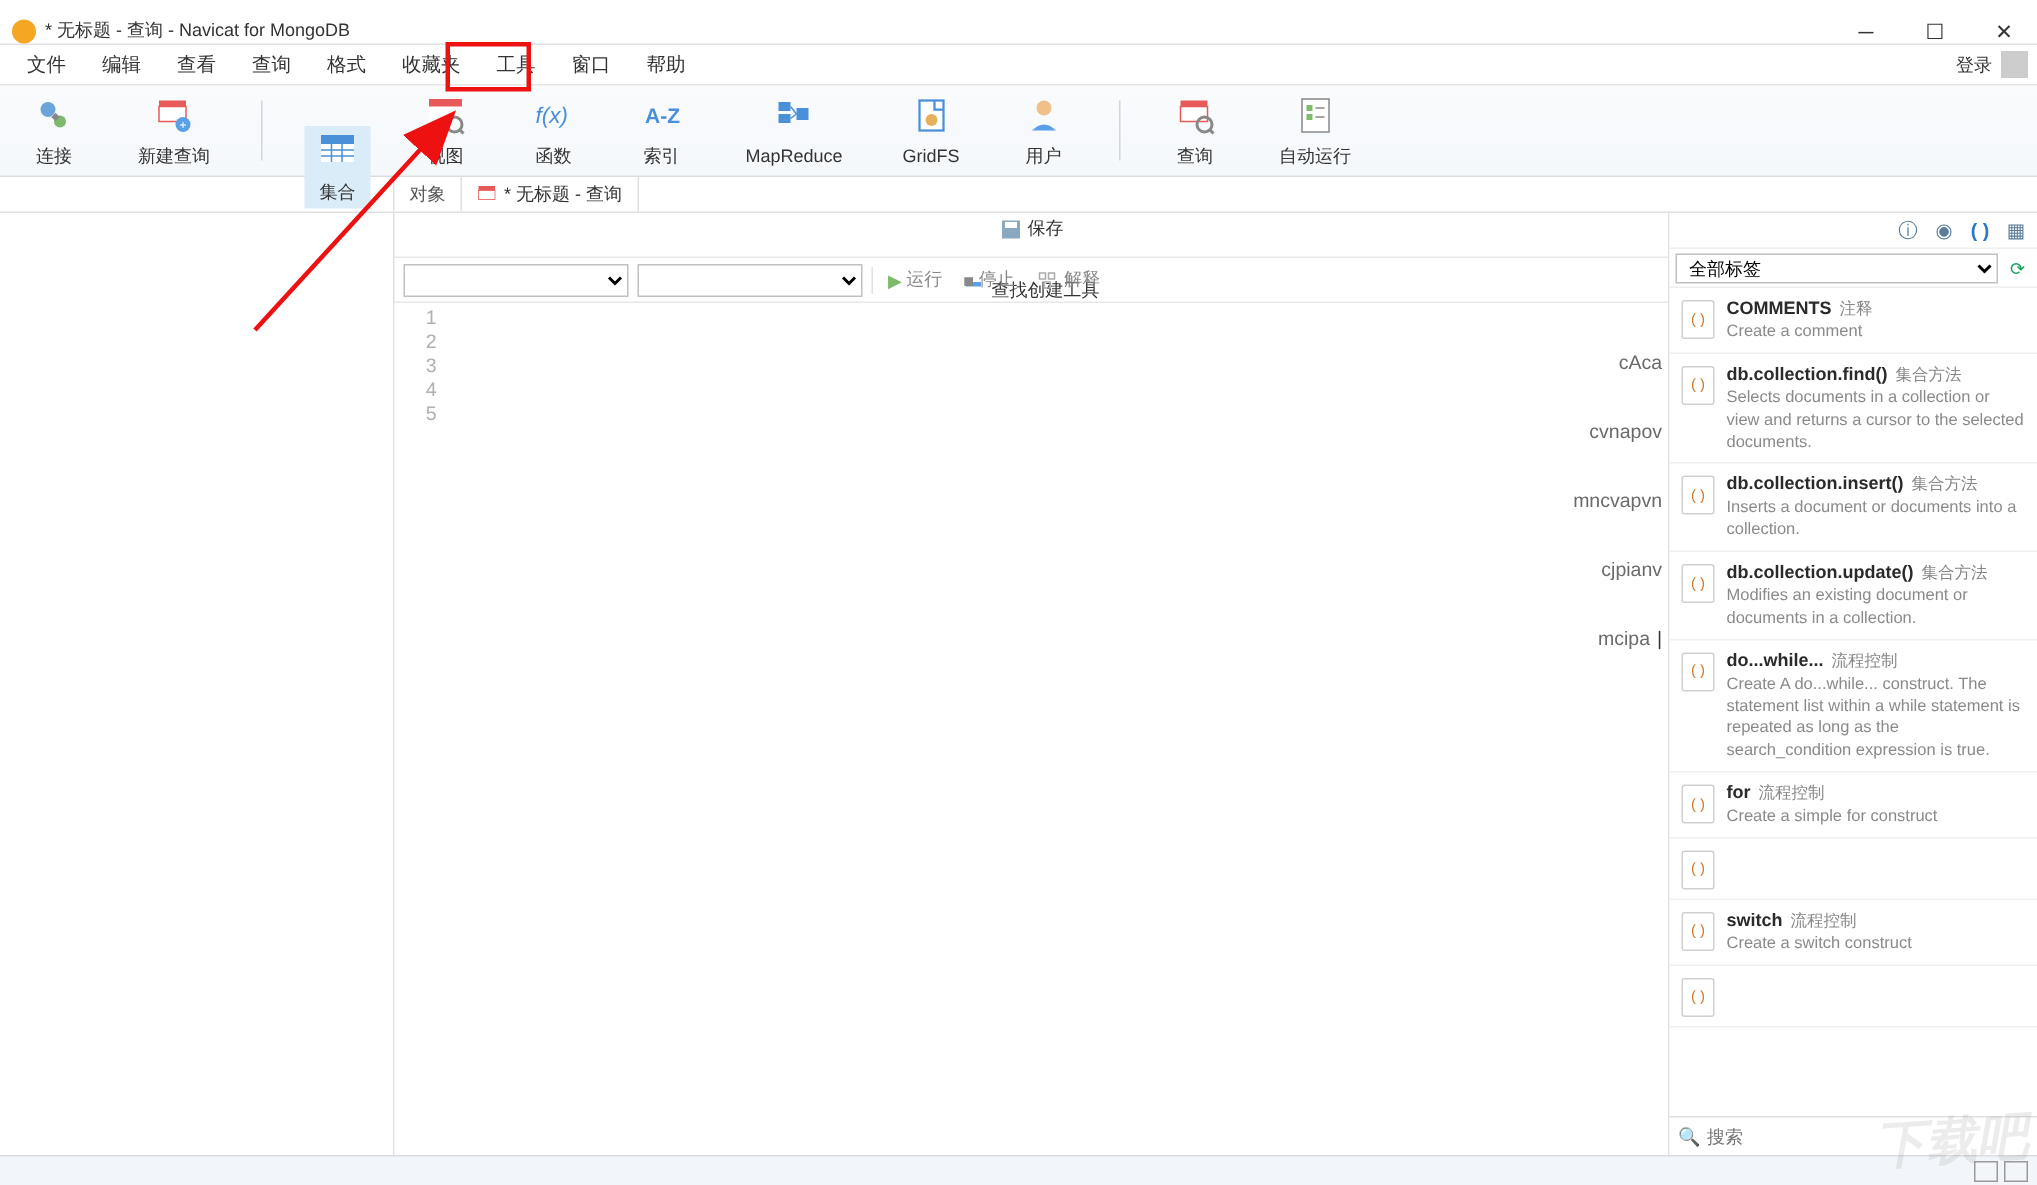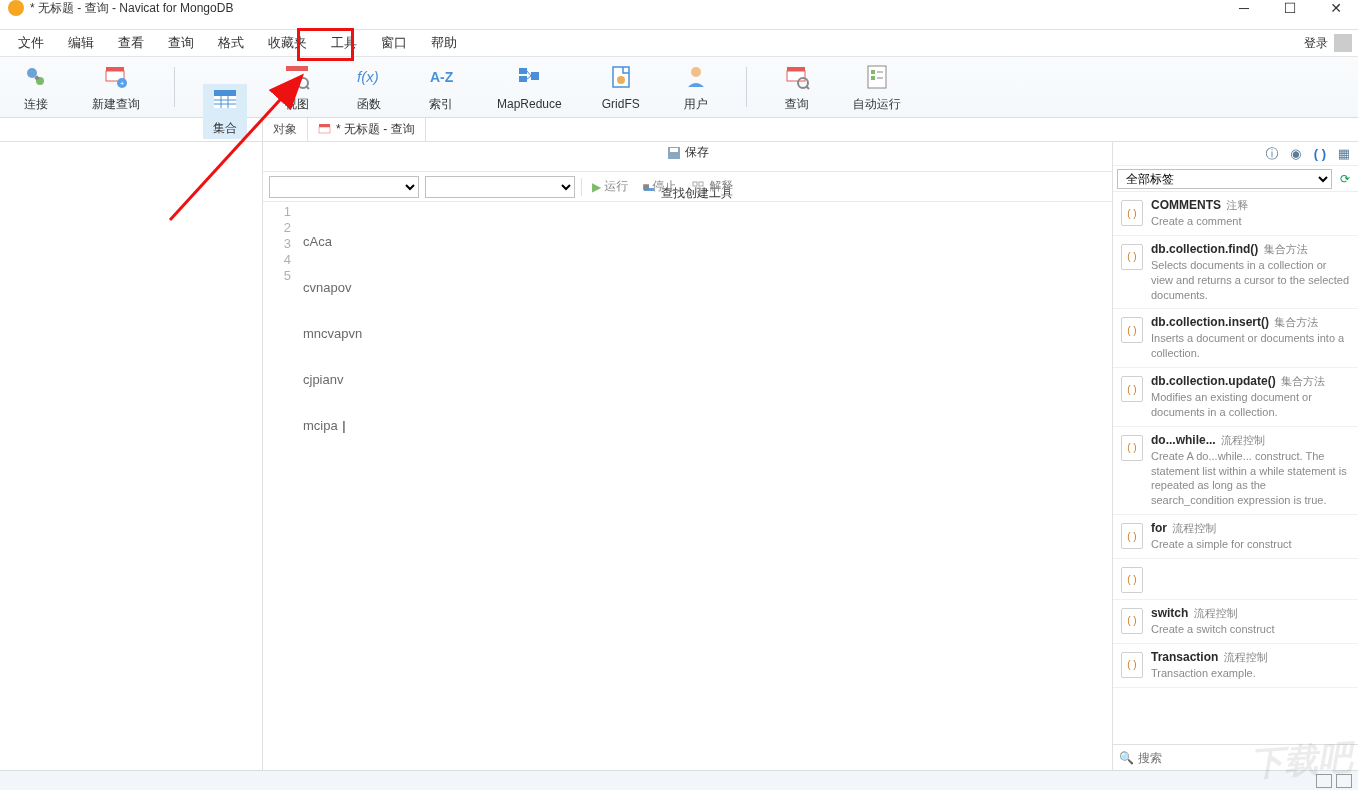--- a/index.html
+++ b/index.html
@@ -1,19 +1,19 @@
 <!DOCTYPE html>
 <html><head>
 <meta charset="utf-8">
 <style>
 * { margin: 0; padding: 0; box-sizing: border-box; font-family: "Microsoft YaHei", Arial, sans-serif; }
 body { background: #fff; font-size: 12px; color: #333; overflow: hidden; width: 1358px; height: 790px; position: relative; }
 
 
-.titlebar { height: 30px; display: flex; align-items: flex-start; padding: 0 8px; background: #fff; border-bottom: 1px solid #e0e0e0; }
+.titlebar { height: 30px; display: flex; align-items: flex-end; padding: 0 8px; background: #fff; border-bottom: 1px solid #e0e0e0; }
 .titlebar .app-icon { width: 16px; height: 16px; background: #f5a623; border-radius: 50%; margin-right: 6px; }
 .titlebar .title { font-size: 12px; color: #333; }
 .titlebar .win-controls { margin-left: auto; display: flex; gap: 18px; align-items: center; }
 .titlebar .win-btn { width: 28px; text-align: center; font-size: 14px; color: #333; cursor: pointer; }
 
 
 .menubar { height: 26px; display: flex; align-items: center; padding: 0 6px; background: #fff; }
 .menubar .menu-item { padding: 4px 12px; cursor: pointer; font-size: 13px; }
 .menubar .login-area { margin-left: auto; display: flex; align-items: center; gap: 6px; }
 .menubar .avatar { width: 18px; height: 18px; background: #ccc; }
@@ -47,21 +47,21 @@
 
 .query-toolbar { height: 30px; display: flex; align-items: center; padding: 0 6px; gap: 6px; border-bottom: 1px solid #e8e8e8; }
 .query-combo { height: 22px; border: 1px solid #c0c0c0; background: #fff; min-width: 150px; padding: 0 4px; font-size: 12px; }
 .qt-btn { display: flex; align-items: center; gap: 3px; font-size: 12px; color: #888; padding: 2px 4px; cursor: pointer; }
 
 
 .editor { flex: 1; display: flex; font-family: Consolas, monospace; font-size: 13px; background: #fff; }
 .gutter { width: 36px; text-align: right; color: #b0b0b0; padding: 2px 8px 2px 2px; user-select: none; }
 .gutter div { height: 16px; line-height: 16px; }
 .code { flex: 1; padding: 2px 4px; color: #6a6a6a; white-space: pre; }
-.code div { height: 16px; line-height: 16px; }
+.code div { height: 16px; line-height: 16px; text-align: right; }
 .cursor-line::after { content: "|"; color: #333; animation: blink 1s infinite; margin-left: 1px; }
 @keyframes blink { 50% { opacity: 0; } }
 
 
 .rp-header { height: 24px; display: flex; align-items: center; justify-content: flex-end; gap: 8px; padding: 0 6px; border-bottom: 1px solid #eee; }
 .rp-header .hi { width: 16px; height: 16px; display: inline-flex; align-items: center; justify-content: center; cursor: pointer; color: #5a7d9a; font-size: 13px; }
 .rp-header .hi.active { color: #2a76c8; font-weight: bold; }
 .rp-filter-row { height: 26px; display: flex; align-items: center; padding: 2px 4px; gap: 4px; border-bottom: 1px solid #eee; }
 .rp-filter { flex: 1; height: 20px; border: 1px solid #c0c0c0; background: #fff; font-size: 12px; padding: 0 4px; }
 .rp-refresh { width: 18px; height: 18px; color: #1ba05c; display: inline-flex; align-items: center; justify-content: center; cursor: pointer; }
@@ -403,24 +403,20 @@
         </div>
         <div class="snippet">
           <div class="snip-ico">( )</div>
           <div class="snip-body">
             <div class="snip-title"><b>switch</b> <span class="snip-tag">流程控制</span></div>
             <div class="snip-desc">Create a switch construct</div>
           </div>
         </div>
         <div class="snippet">
           <div class="snip-ico">( )</div>
-          <div class="snip-body">
-            <div class="snip-title"><b>Transaction</b> <span class="snip-tag">流程控制</span></div>
-            <div class="snip-desc">Transaction example.</div>
-          </div>
         </div>
       </div>
     <div class="rp-search">
       <span>🔍</span>
       <input placeholder="搜索" style="">
     </div>
   </div>
 </div>
 
 <div class="statusbar">

